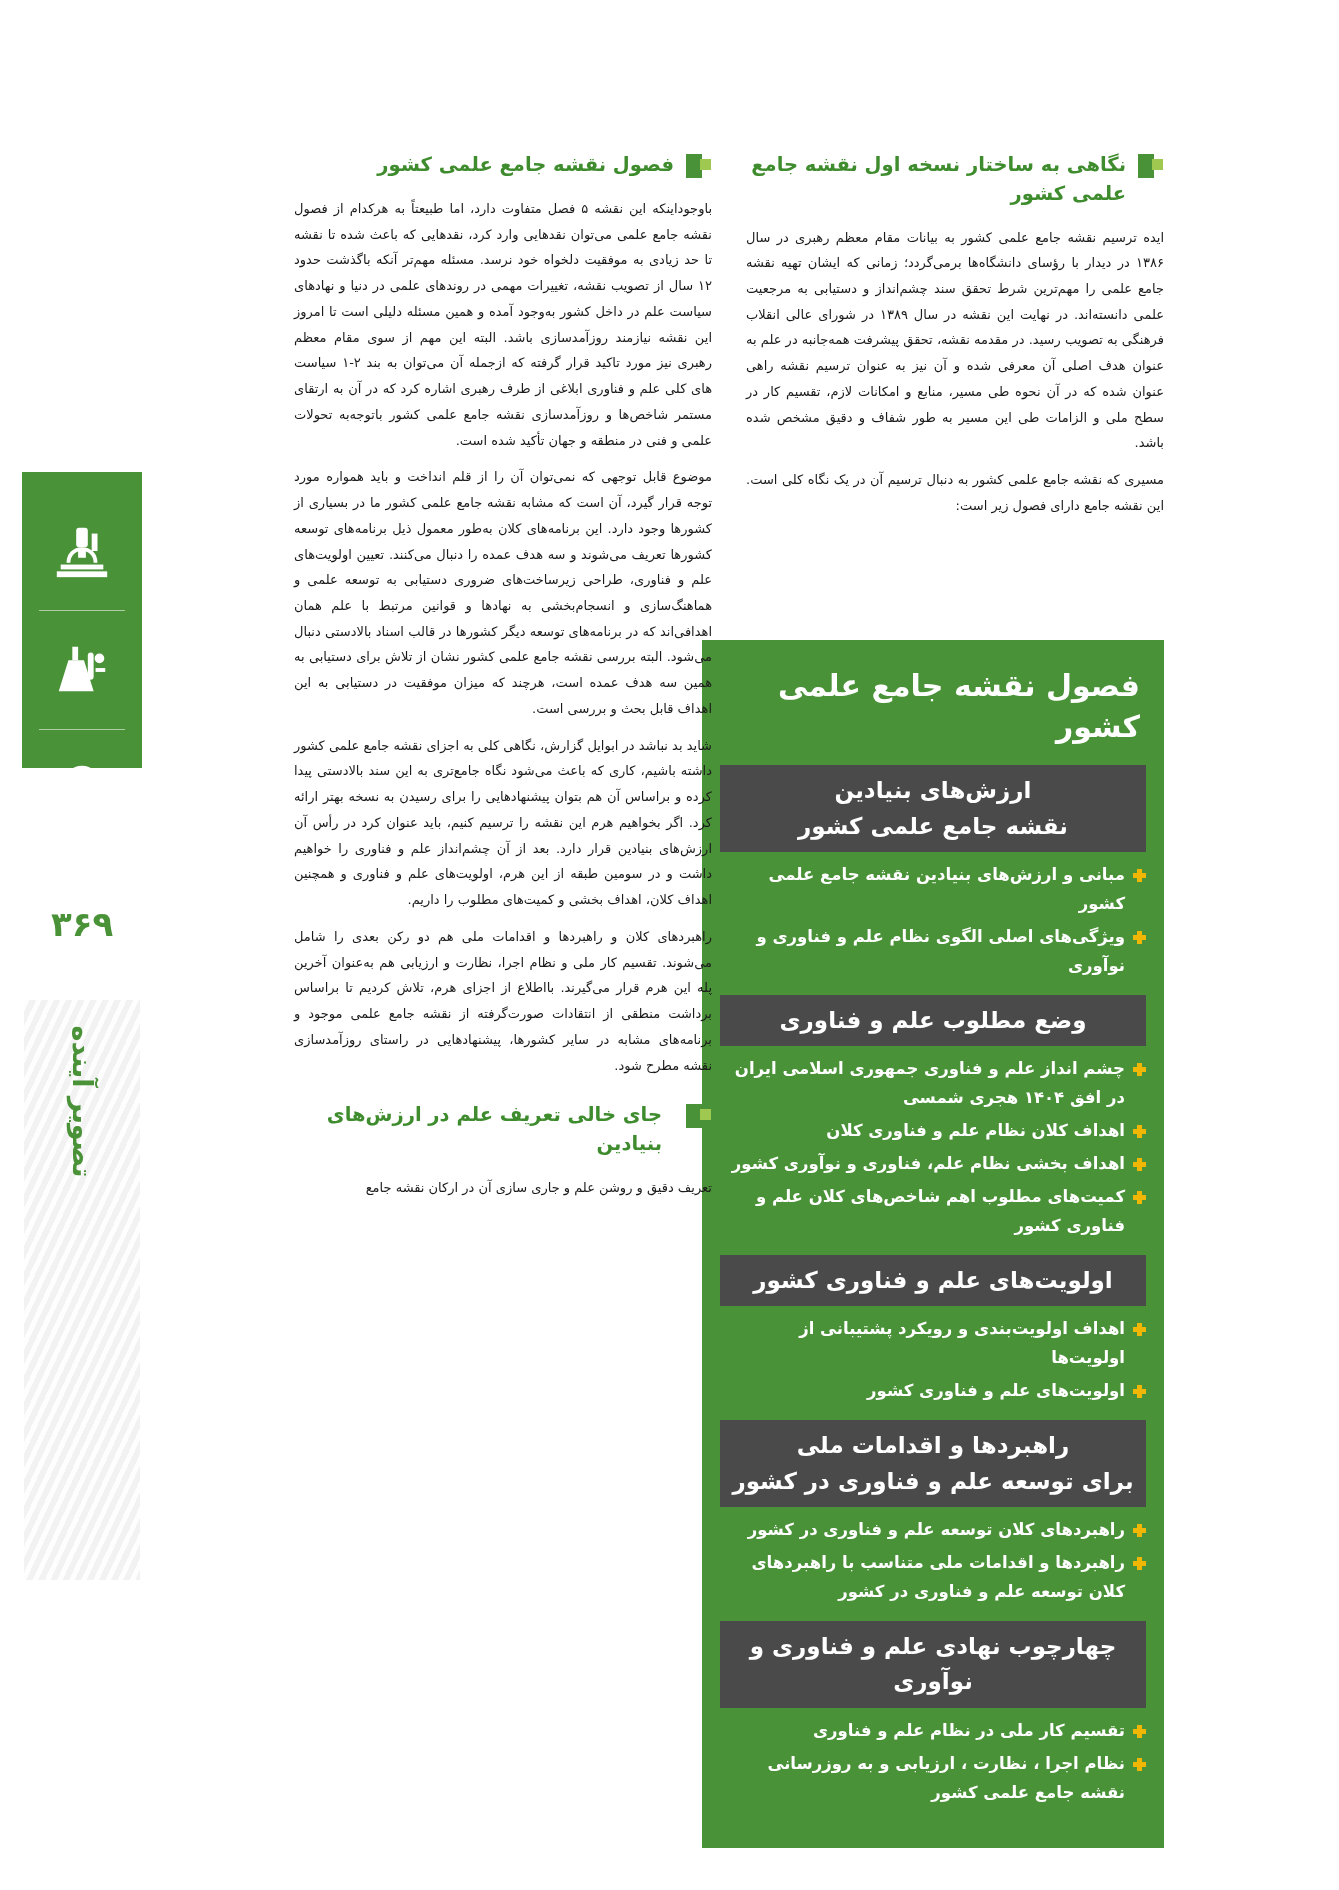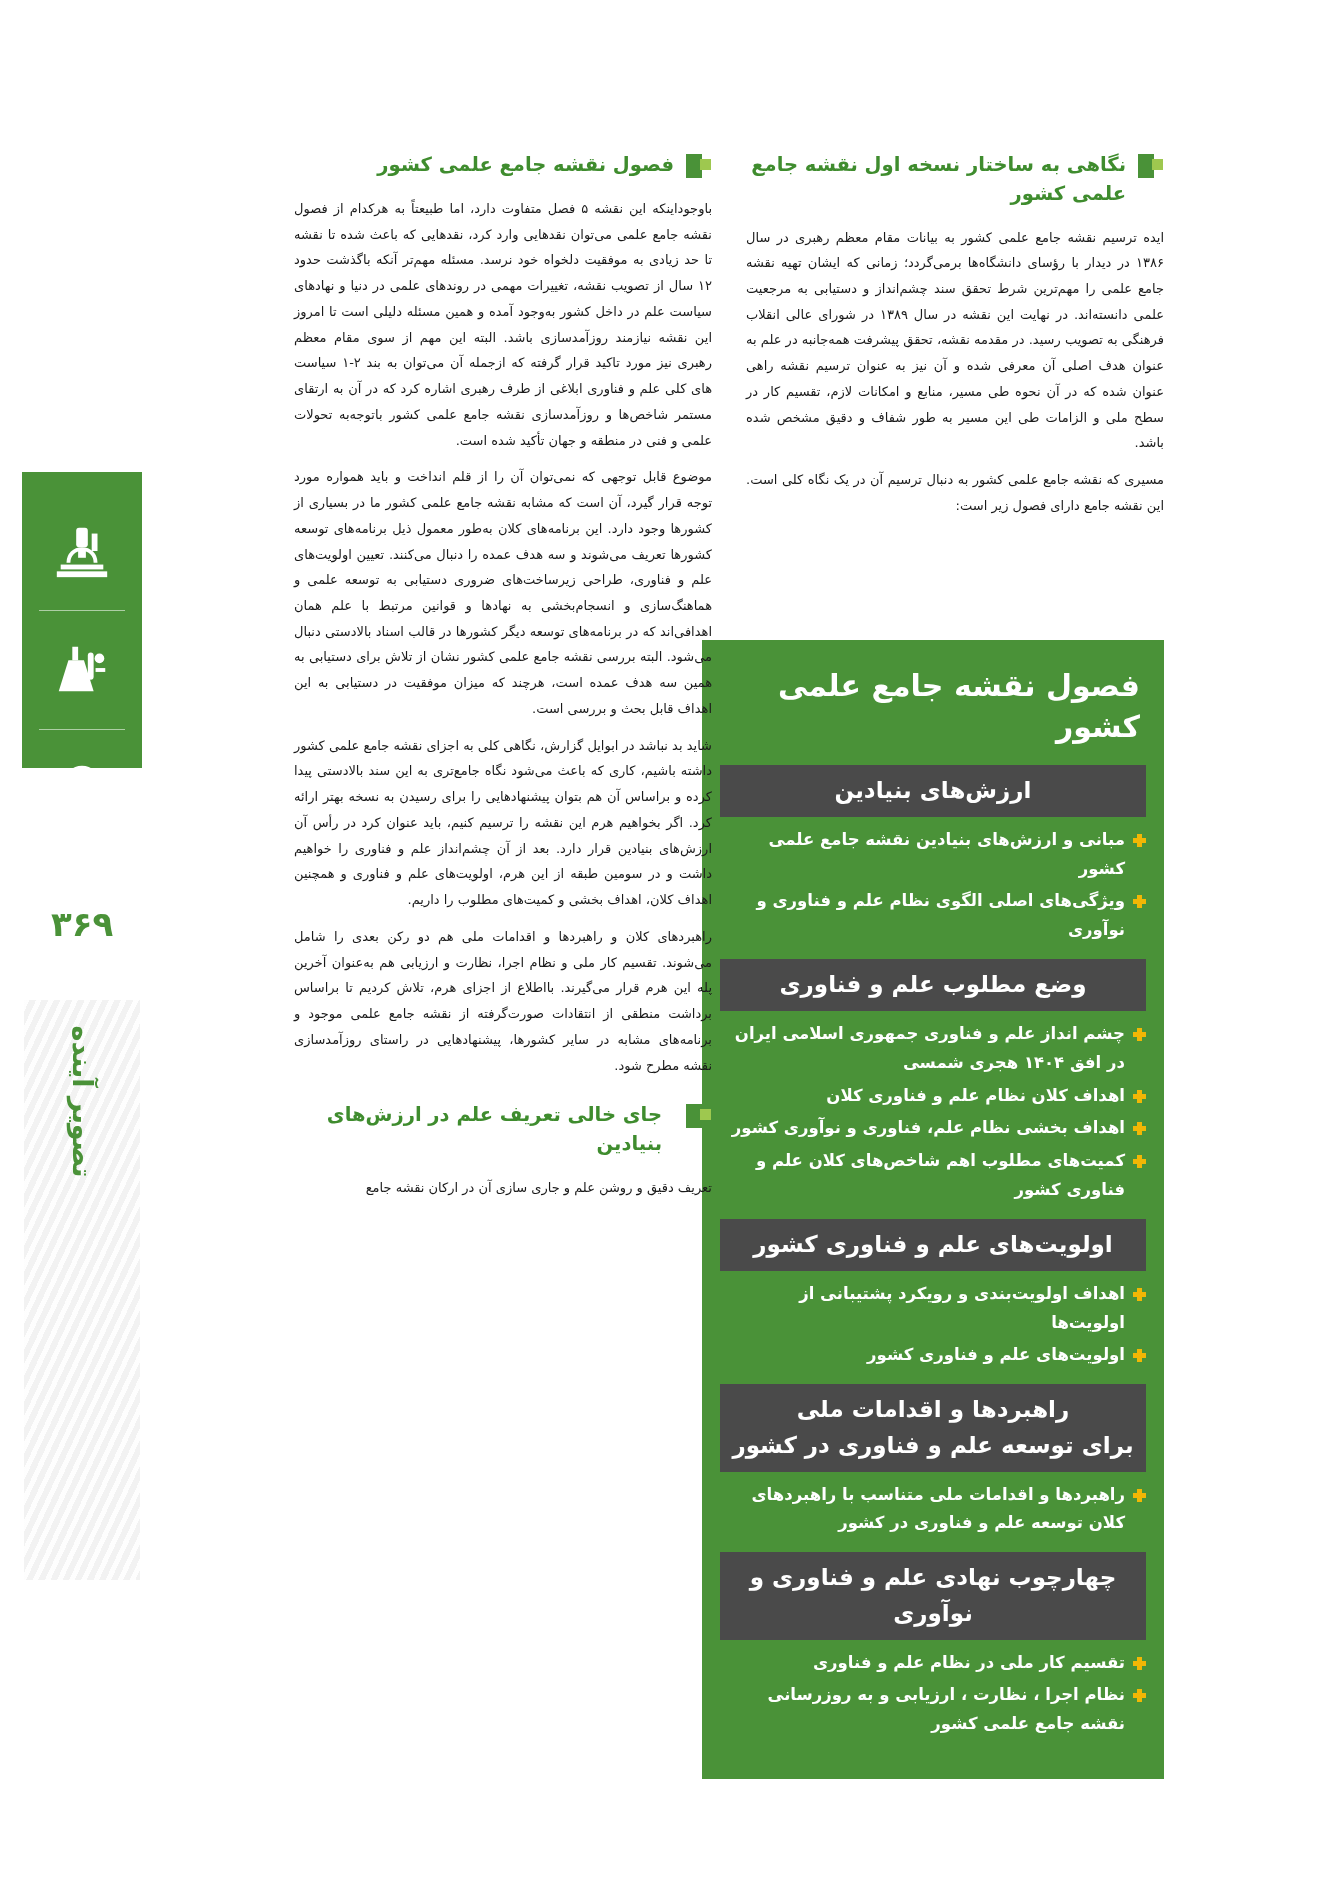--- a/index.html
+++ b/index.html
@@ -218,20 +218,21 @@
     <p class="body">ایده ترسیم نقشه جامع علمی کشور به بیانات مقام معظم رهبری در سال ۱۳۸۶ در دیدار با رؤسای دانشگاه‌ها برمی‌گردد؛ زمانی که ایشان تهیه نقشه جامع علمی را مهم‌ترین شرط تحقق سند چشم‌انداز و دستیابی به مرجعیت علمی دانسته‌اند. در نهایت این نقشه در سال ۱۳۸۹ در شورای عالی انقلاب فرهنگی به تصویب رسید. در مقدمه نقشه، تحقق پیشرفت همه‌جانبه در علم به عنوان هدف اصلی آن معرفی شده و آن نیز به عنوان ترسیم نقشه راهی عنوان شده که در آن نحوه طی مسیر، منابع و امکانات لازم، تقسیم کار در سطح ملی و الزامات طی این مسیر به طور شفاف و دقیق مشخص شده باشد.</p>
     <p class="body">مسیری که نقشه جامع علمی کشور به دنبال ترسیم آن در یک نگاه کلی است. این نقشه جامع دارای فصول زیر است:</p>
   </div>
 
   <div class="greenbox">
     <div class="gb-title">فصول نقشه جامع علمی کشور</div>
 
     <div class="gb-group">
       <div class="gb-head">
         <div>ارزش‌های بنیادین</div>
+        <div>نقشه جامع علمی کشور</div>
       </div>
       <div class="gb-item">
           <span class="bullet"></span>
           <span class="txt">مبانی و ارزش‌های بنیادین نقشه جامع علمی کشور</span>
         </div>
       <div class="gb-item">
           <span class="bullet"></span>
           <span class="txt">ویژگی‌های اصلی الگوی نظام علم و فناوری و نوآوری</span>
         </div>
     </div>
@@ -270,20 +271,24 @@
           <span class="bullet"></span>
           <span class="txt">اولویت‌های علم و فناوری کشور</span>
         </div>
     </div>
 
     <div class="gb-group">
       <div class="gb-head">
         <div>راهبردها و اقدامات ملی</div>
         <div>برای توسعه علم و فناوری در کشور</div>
       </div>
+      <div class="gb-item">
+          <span class="bullet"></span>
+          <span class="txt">راهبردهای کلان توسعه علم و فناوری در کشور</span>
+        </div>
       <div class="gb-item">
           <span class="bullet"></span>
           <span class="txt">راهبردها و اقدامات ملی متناسب با راهبردهای کلان توسعه علم و فناوری در کشور</span>
         </div>
     </div>
 
     <div class="gb-group">
       <div class="gb-head">
         <div>چهارچوب نهادی علم و فناوری و نوآوری</div>
       </div>

